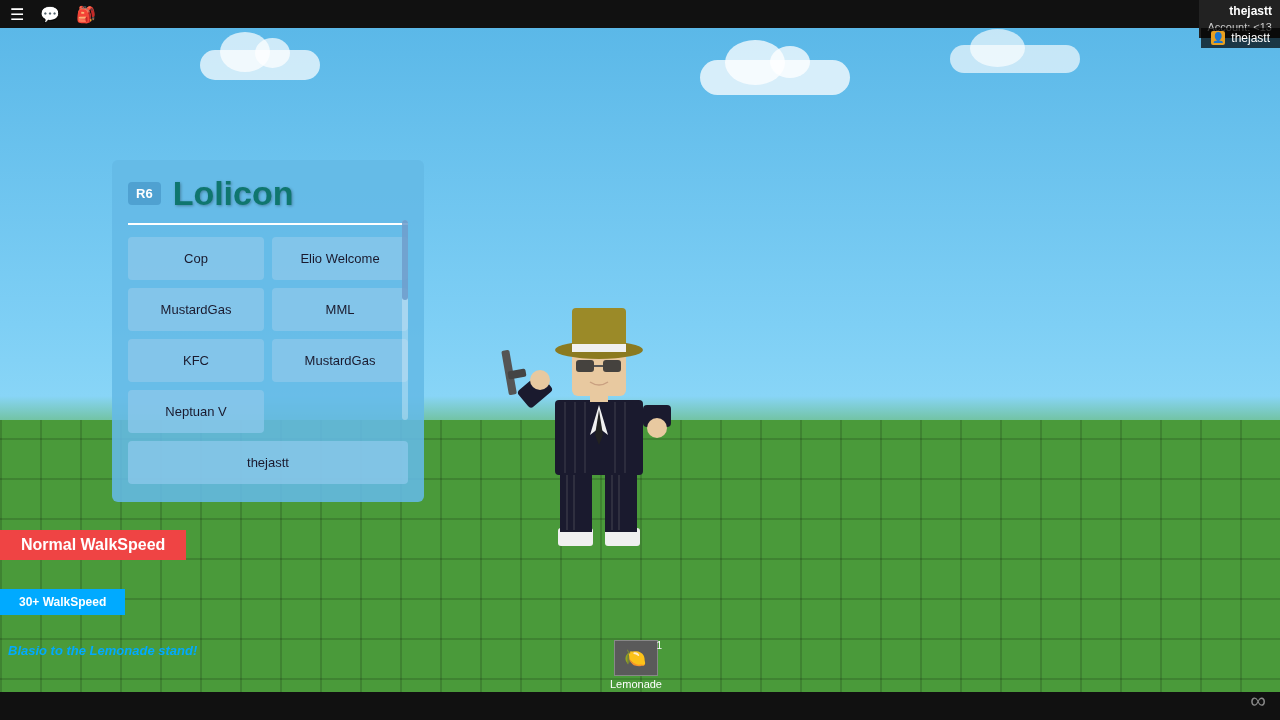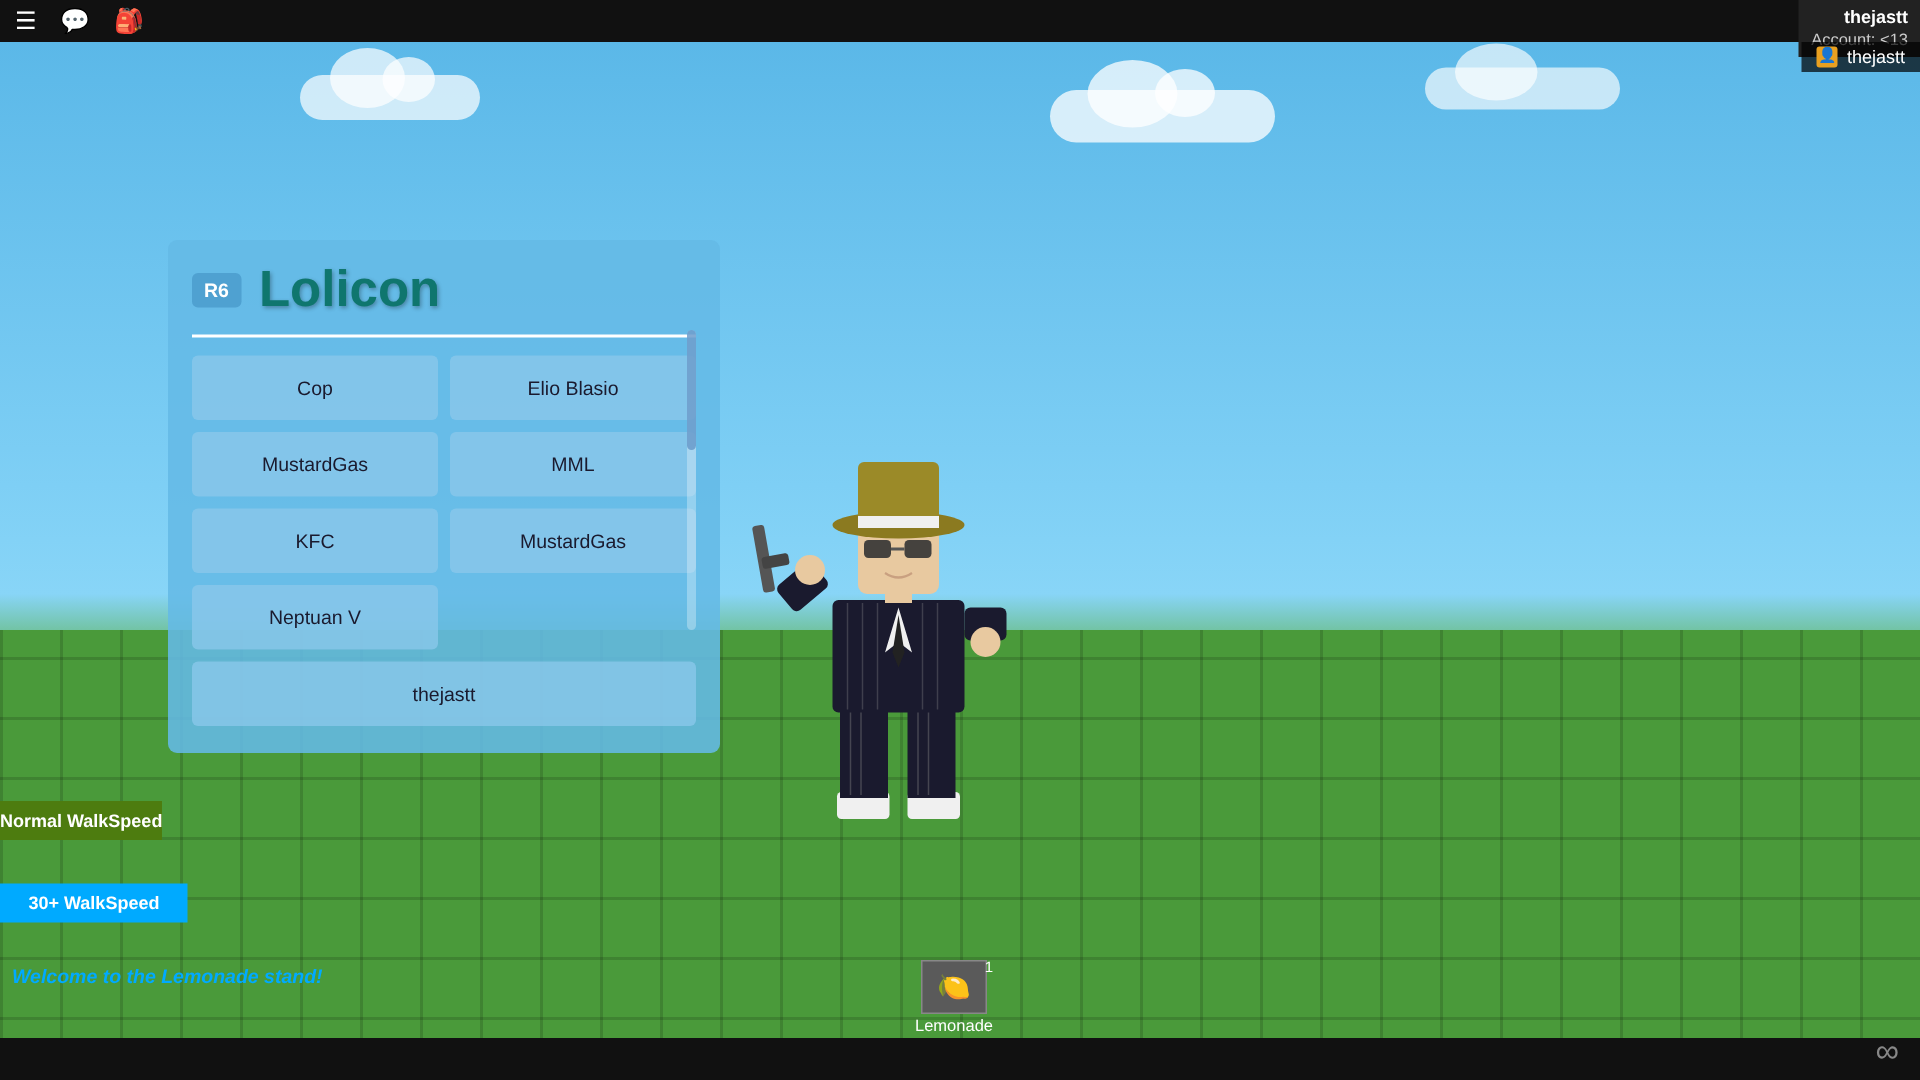--- a/index.html
+++ b/index.html
@@ -104,21 +104,21 @@
       font-size: 10px;
       line-height: 14px;
       text-align: center;
     }
 
     
     #main-panel {
       position: absolute;
       top: 160px;
       left: 112px;
-      width: 368px;
+      width: 312px;
       background: rgba(100, 185, 230, 0.88);
       border-radius: 6px;
       padding: 14px 16px 18px;
       z-index: 50;
     }
 
     #panel-header {
       display: flex;
       align-items: center;
       margin-bottom: 10px;
@@ -200,25 +200,25 @@
       border-radius: 3px;
       position: absolute;
       top: 0;
     }
 
     
     #walkspeed-normal {
       position: absolute;
       bottom: 160px;
       left: 0;
-      background: #4d7c0f;
-      color: #fff;
-      font-size: 12px;
-      font-weight: bold;
-      padding: 6px 0;
+      background: #ef4444;
+      color: #fff;
+      font-size: 16px;
+      font-weight: bold;
+      padding: 6px 21px;
       border: none;
       cursor: pointer;
       z-index: 50;
     }
 
     #walkspeed-30 {
       position: absolute;
       bottom: 105px;
       left: 0;
       background: #00aaff;
@@ -451,38 +451,38 @@
 </div>
 
 <div id="main-panel">
   <div id="panel-header">
     <div id="r6-badge">R6</div>
     <div id="panel-title">Lolicon</div>
   </div>
   <hr id="panel-divider">
   <div id="panel-grid">
     <button class="grid-btn">Cop</button>
-    <button class="grid-btn">Elio Blasio</button>
+    <button class="grid-btn">Elio Welcome</button>
     <button class="grid-btn">MustardGas</button>
     <button class="grid-btn">MML</button>
     <button class="grid-btn">KFC</button>
     <button class="grid-btn">MustardGas</button>
     <button class="grid-btn">Neptuan V</button>
   </div>
   <button id="thejastt-btn">thejastt</button>
 
   <div id="scroll-indicator">
     <div id="scroll-thumb"></div>
   </div>
 </div>
 
 <button id="walkspeed-normal">Normal WalkSpeed</button>
 <button id="walkspeed-30">30+ WalkSpeed</button>
 
-<div id="welcome-text">Welcome to the Lemonade stand!</div>
+<div id="welcome-text">Blasio to the Lemonade stand!</div>
 
 <div id="lemonade-item">
   <div id="lemonade-box">
     <span id="lemonade-count">1</span>
     <span style="font-size:18px;">🍋</span>
   </div>
   <div>Lemonade</div>
 </div>
 
 <div id="bottom-bar">

